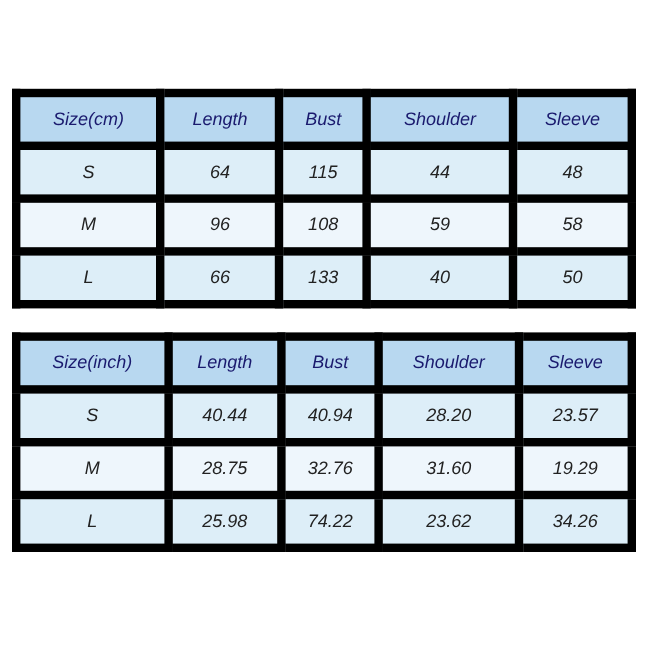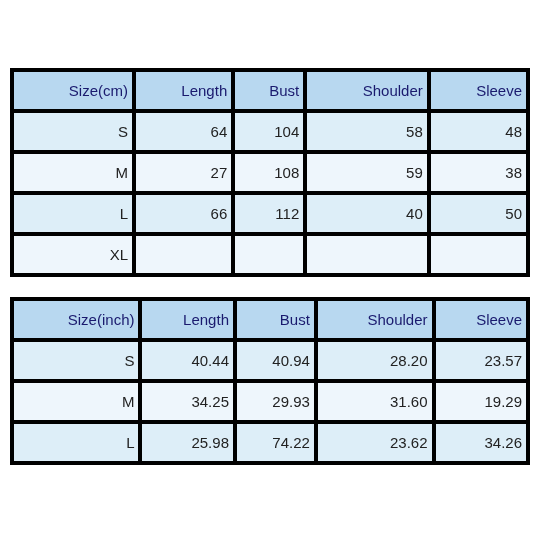--- a/index.html
+++ b/index.html
@@ -24,23 +24,24 @@
       width: 520px;
     }
 
     table {
       width: 100%;
       border-collapse: collapse;
       margin-bottom: 10px;
     }
 
     th, td {
-      border: 4px solid #000000;
-      text-align: right;
+      border: 7px solid #000000;
+      text-align: center;
       padding: 10px 4px;
+      font-style: italic;
     }
 
     thead th {
       background-color: #b8d8f0;
       font-weight: normal;
       color: #1a1a6e;
     }
 
     tbody tr:nth-child(odd) {
       background-color: #ddeef8;
@@ -74,44 +75,37 @@
         <th>Length</th>
         <th>Bust</th>
         <th>Shoulder</th>
         <th>Sleeve</th>
       </tr>
     </thead>
     <tbody id="cm-tbody">
     <tr>
           <td>S</td>
           <td>64</td>
-          <td>104</td>
-          <td>58</td>
+          <td>115</td>
+          <td>44</td>
           <td>48</td>
         </tr>
         <tr>
           <td>M</td>
-          <td>27</td>
+          <td>96</td>
           <td>108</td>
           <td>59</td>
-          <td>38</td>
+          <td>58</td>
         </tr>
         <tr>
           <td>L</td>
           <td>66</td>
-          <td>112</td>
+          <td>133</td>
           <td>40</td>
           <td>50</td>
-        </tr>
-        <tr>
-          <td>XL</td>
-          <td></td>
-          <td></td>
-          <td></td>
-          <td></td>
         </tr>
       </tbody>
   </table>
 
   <div class="spacer"></div>
 
   <table>
     <thead>
       <tr>
         <th>Size(inch)</th>
@@ -124,22 +118,22 @@
     <tbody id="inch-tbody">
     <tr>
           <td>S</td>
           <td>40.44</td>
           <td>40.94</td>
           <td>28.20</td>
           <td>23.57</td>
         </tr>
         <tr>
           <td>M</td>
-          <td>34.25</td>
-          <td>29.93</td>
+          <td>28.75</td>
+          <td>32.76</td>
           <td>31.60</td>
           <td>19.29</td>
         </tr>
         <tr>
           <td>L</td>
           <td>25.98</td>
           <td>74.22</td>
           <td>23.62</td>
           <td>34.26</td>
         </tr>

